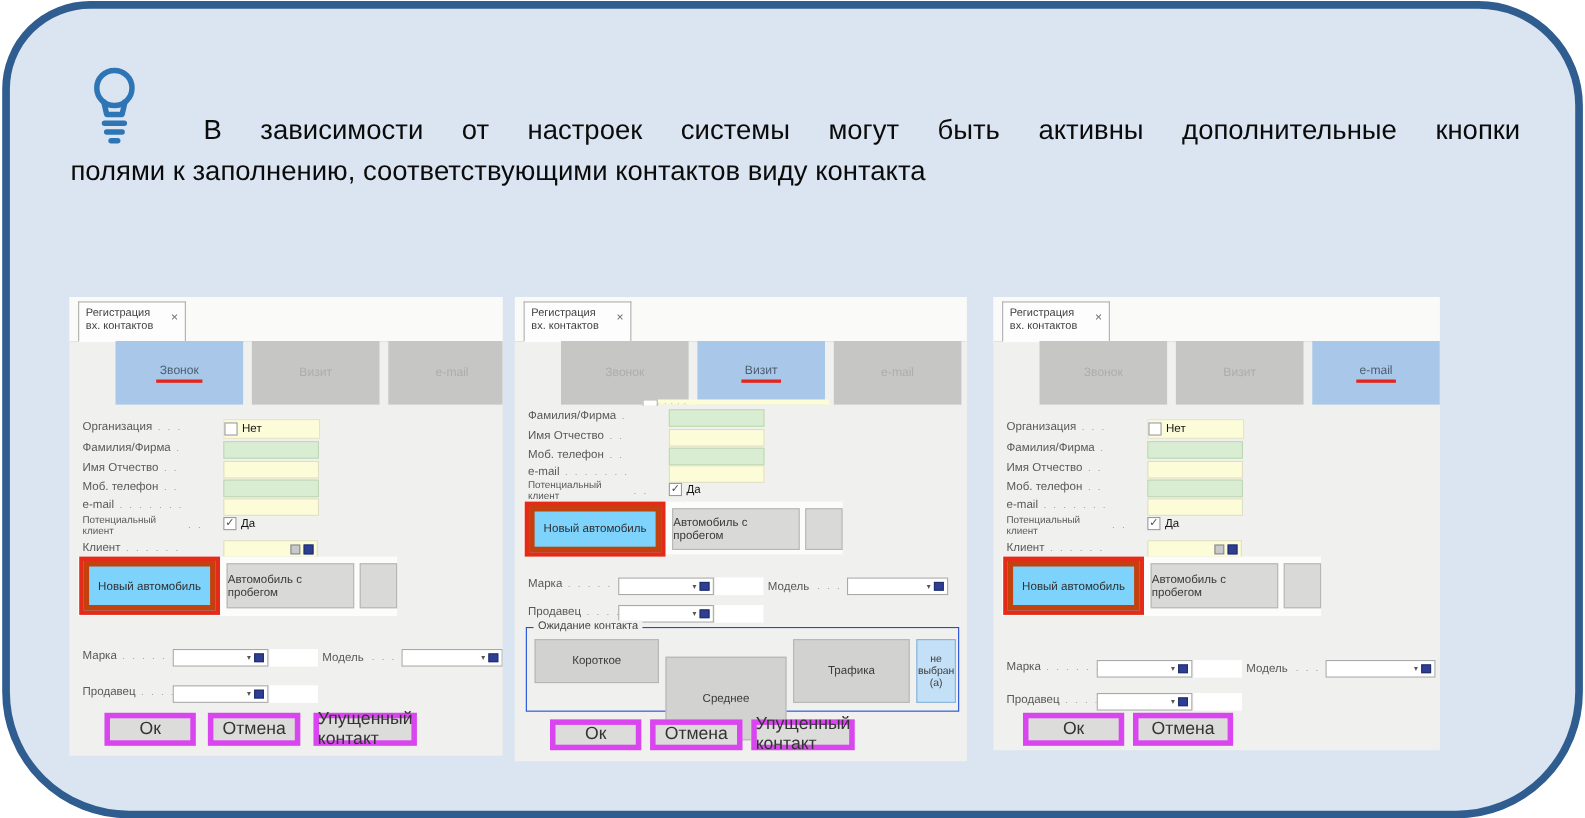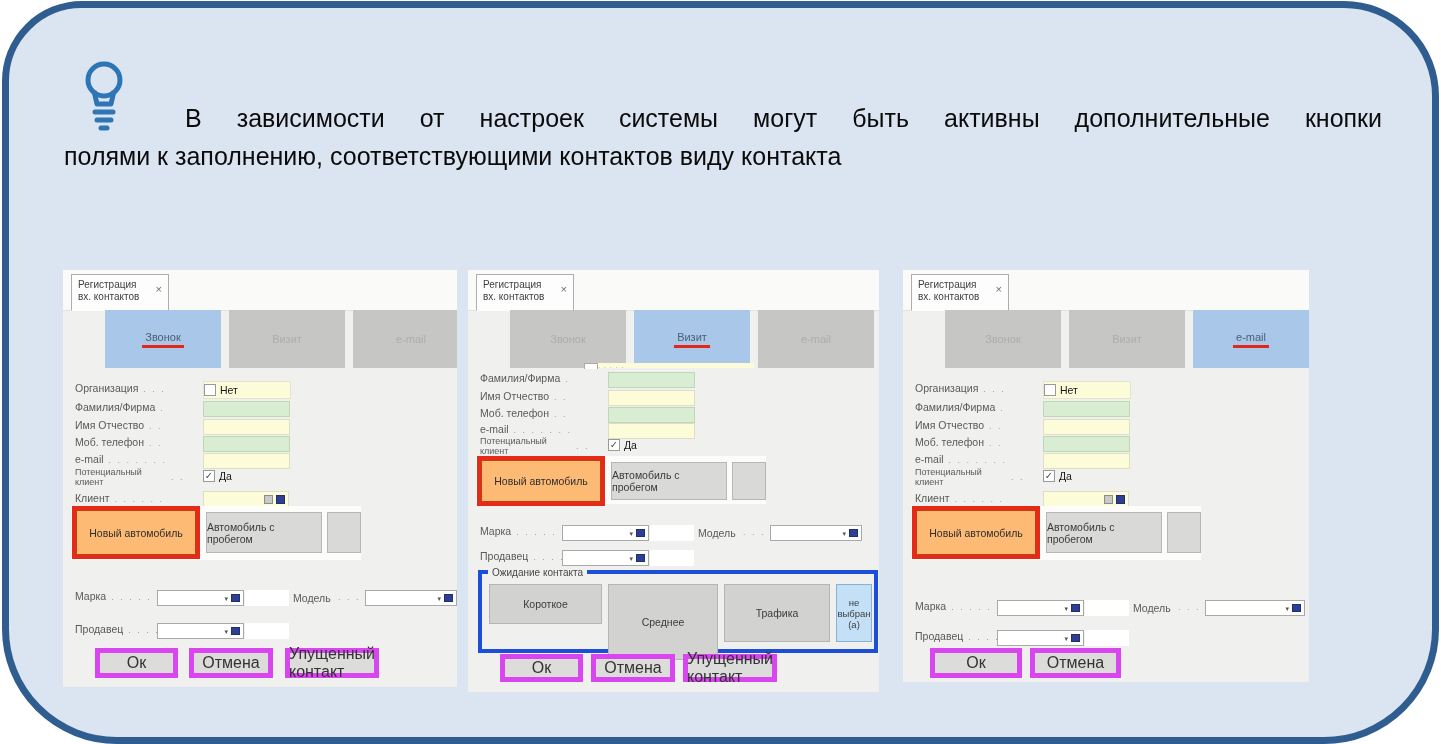--- a/index.html
+++ b/index.html
@@ -48,36 +48,36 @@
   .cbval{margin-left:4px;color:#141414;}
   .fcheck{position:absolute;left:128px;top:0;display:flex;align-items:center;}
   .fclient{position:absolute;left:128px;top:-1px;width:86px;height:16px;background:#fcfcd9;
            border:1px solid #dedec6;display:flex;align-items:center;justify-content:flex-end;gap:3px;
            padding-right:3px;box-sizing:border-box;}
   .lk{width:9px;height:9px;display:inline-block;}
   .lk.gray{background:#c9c9c9;border:1px solid #8c8c8c;box-sizing:border-box;}
   .lk.navy{background:#2e3e93;border:1px solid #20306f;box-sizing:border-box;}
   
   .veh-bg{position:absolute;background:#fcfcfb;}
-  .veh-new{position:absolute;background:#fdba74;border:1px solid #c2410c;
+  .veh-new{position:absolute;background:#7dd3fc;border:5px solid #c2410c;
            box-shadow:0 0 0 4px #e52a1a;display:flex;align-items:center;justify-content:center;
            color:#303030;box-sizing:border-box;}
   .veh-gray{position:absolute;background:#d9d9d8;border:1px solid #b6b6b4;
             display:flex;align-items:center;justify-content:center;color:#3a3a3a;box-sizing:border-box;}
   
   .srow{position:absolute;left:12px;right:0;height:18px;}
   .combo{position:absolute;top:0;height:16px;background:#fff;border:1px solid #a9a9a9;
          box-sizing:border-box;display:flex;align-items:center;justify-content:flex-end;
          gap:3px;padding-right:3px;}
   .caret{font-size:7px;color:#555;line-height:7px;}
   .combo-sq{width:9px;height:8px;background:#2e3e93;border:1px solid #20306f;box-sizing:border-box;}
   .combo-ext{position:absolute;top:0;height:16px;background:#fff;}
   .slabel2{position:absolute;top:2px;}
   
-  .wgroup{position:absolute;border:4px solid #1d4ed8;}
+  .wgroup{position:absolute;border:1px solid #1d4ed8;}
   .wgroup-label{position:absolute;left:6px;top:-7px;background:#f0f0ee;padding:0 4px;
                 color:#474747;font-size:10px;}
   .wbtn{position:absolute;background:#d2d2d1;border:1px solid #b5b5b3;display:flex;
         align-items:center;justify-content:center;color:#3c3c3c;box-sizing:border-box;}
   .wbtn.blue{background:#c3e0f6;border-color:#86b2d8;font-size:9.5px;text-align:center;
              line-height:11px;padding:0 2px;}
   
   .fbtn{position:absolute;background:#dcdcdb;border:5px solid #d946ef;display:flex;
         align-items:center;justify-content:center;color:#333;box-sizing:border-box;font-size:16px;margin-left:17px;}
   
@@ -269,21 +269,21 @@
       <span class="flabel">Продавец</span><span class="fdots">. . . . .</span>
       <span class="combo" style="left:82px;width:87px">
           <span class="caret">▾</span>
           <span class="combo-sq"></span>
         </span>
       <span class="combo-ext" style="left:170px;width:44px"></span>
     </div>
     <div class="wgroup" style="left:10px;top:300px;width:392px;height:75px">
       <span class="wgroup-label">Ожидание контакта</span>
       <div class="wbtn" style="left:7px;top:10px;width:113px;height:40px">Короткое</div>
-      <div class="wbtn" style="left:126px;top:10px;width:110px;height:76px">Среднее</div>
+      <div class="wbtn" style="left:126px;top:26px;width:110px;height:76px">Среднее</div>
       <div class="wbtn" style="left:242px;top:10px;width:106px;height:58px">Трафика</div>
       <div class="wbtn blue" style="left:354px;top:10px;width:36px;height:58px">не выбран (а)</div>
     </div>
     <div class="fbtn" style="left:15px;top:384px;width:83px;height:28px">Ок</div>
     <div class="fbtn" style="left:106px;top:384px;width:84px;height:28px">Отмена</div>
     <div class="fbtn" style="left:198px;top:384px;width:94px;height:28px">Упущенный контакт</div>
   </div>
 
   <div class="panel" id="panel-email" style="left:903px;width:406px;height:412px;">
     <div class="tabstrip">

